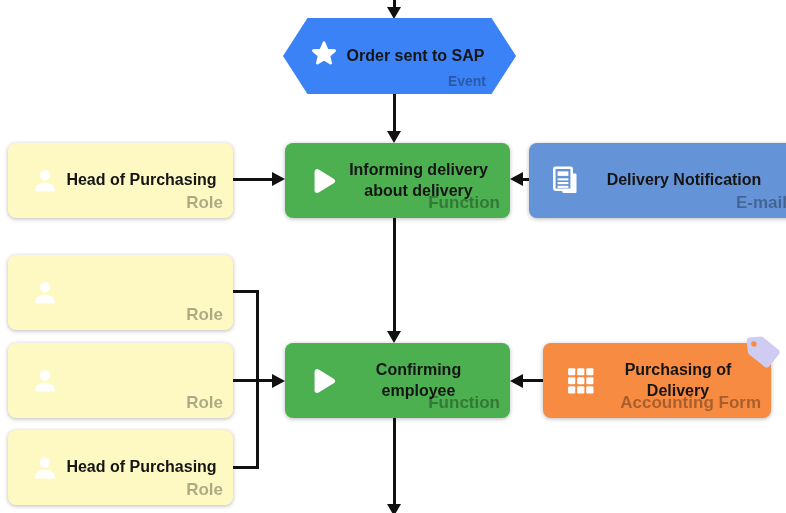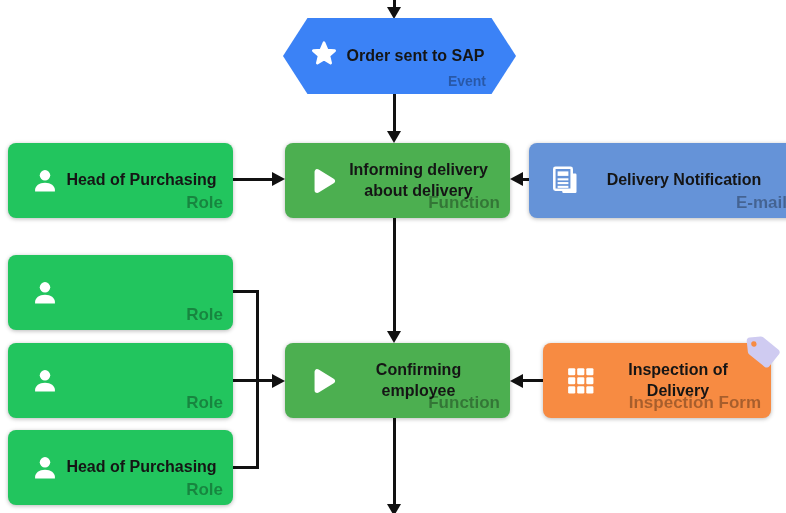--- a/index.html
+++ b/index.html
@@ -19,21 +19,21 @@
     white-space:pre-line;
   }
   .node .icon {
     position:absolute; left:18px; top:50%; transform:translateY(-50%);
     width:38px; height:38px; display:flex; align-items:center; justify-content:center;
   }
   .node .type {
     position:absolute; right:10px; bottom:5px;
     font-size:17px; font-weight:700; color:rgba(0,0,0,.32);
   }
-  .role   { background:#22c55e;justify-content:flex-end; }
+  .role   { background:#fef9c3;justify-content:flex-end; }
   .func   { background:#4CAF50; }
   .email  { background:#6593D8; }
   .form   { background:#F78B42; }
   
   .hex {
     position:absolute; width:233px; height:76px; background:#3b82f6;
     clip-path:polygon(0% 50%, 10.5% 0%, 89.5% 0%, 100% 50%, 89.5% 100%, 10.5% 100%);
     display:flex; align-items:center; justify-content:center;
     filter:drop-shadow(0 1px 2px rgba(0,0,0,.25));
   }
@@ -185,23 +185,23 @@
         <rect x="9.6" y="3" width="5.2" height="5.2" rx="0.9" fill="#fff"></rect>
         <rect x="16.2" y="3" width="5.2" height="5.2" rx="0.9" fill="#fff"></rect>
         <rect x="3" y="9.6" width="5.2" height="5.2" rx="0.9" fill="#fff"></rect>
         <rect x="9.6" y="9.6" width="5.2" height="5.2" rx="0.9" fill="#fff"></rect>
         <rect x="16.2" y="9.6" width="5.2" height="5.2" rx="0.9" fill="#fff"></rect>
         <rect x="3" y="16.2" width="5.2" height="5.2" rx="0.9" fill="#fff"></rect>
         <rect x="9.6" y="16.2" width="5.2" height="5.2" rx="0.9" fill="#fff"></rect>
         <rect x="16.2" y="16.2" width="5.2" height="5.2" rx="0.9" fill="#fff"></rect>
       </svg>
     </span>
-    <span class="title">Inspection of
+    <span class="title">Purchasing of
 Delivery</span>
-    <span class="type">Inspection Form</span>
+    <span class="type">Accounting Form</span>
     <span class="tag-badge">
       <svg viewBox="0 0 24 24" width="38" height="38">
         <path d="M21.41 11.58l-9-9C12.05 2.22 11.55 2 11 2H4c-1.1 0-2 .9-2 2v7c0 .55.22 1.05.59 1.42l9 9c.36.36.86.58 1.41.58.55 0 1.05-.22 1.41-.59l7-7c.37-.36.59-.86.59-1.41 0-.55-.23-1.06-.59-1.42z" fill="#CFCBF1"></path>
         <circle cx="6.3" cy="6.3" r="1.7" fill="#F78B42"></circle>
       </svg>
     </span>
   </div>
 
 </div>
 

